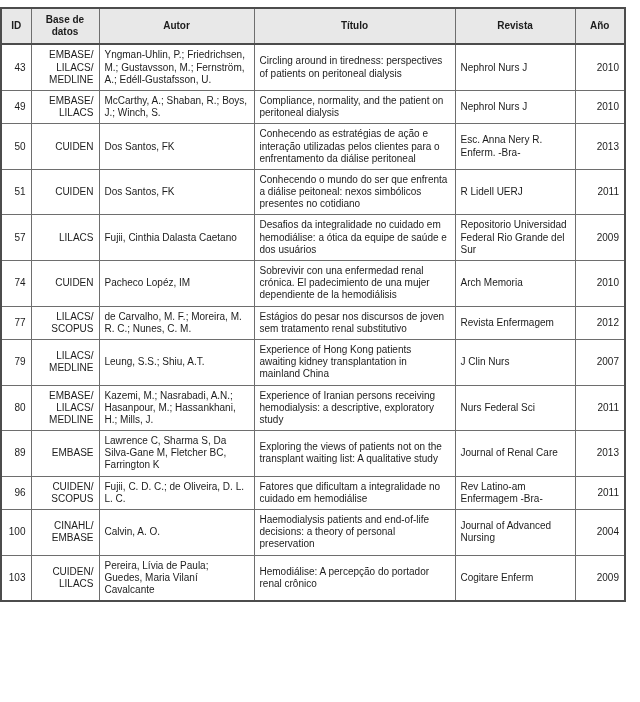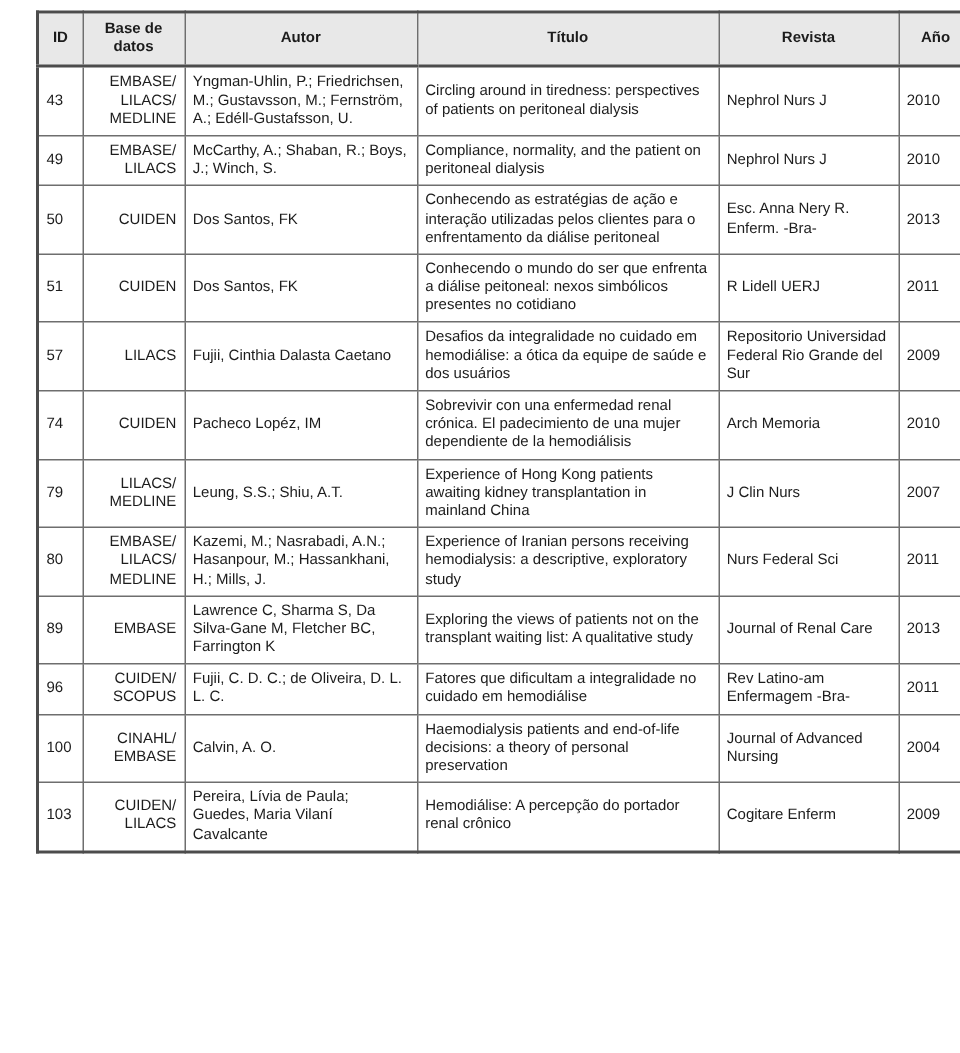--- a/index.html
+++ b/index.html
@@ -4,21 +4,21 @@
 <style>
   * { box-sizing: border-box; margin: 0; padding: 0; }
   html, body {
     width: 640px;
     height: 702px;
     background: #ffffff;
     font-family: "Liberation Sans", sans-serif;
     overflow: hidden;
   }
   .page {
-    padding: 7px 24px;
+    padding: 7px 0;
   }
   table.lit-table {
     width: 624px;
     border-collapse: collapse;
     table-layout: fixed;
     border: 2px solid #4c4c4c;
   }
   .lit-table th, .lit-table td {
     border: 1px solid #6e6e6e;
     padding: 4px 5px;
@@ -30,21 +30,21 @@
     word-wrap: break-word;
   }
   .lit-table thead th {
     background: #e8e8e8;
     font-weight: bold;
     text-align: center;
     white-space: pre-line;
     border-bottom: 2px solid #4c4c4c;
     padding: 5px 3px;
   }
-  .lit-table td.center { text-align: left; }
+  .lit-table td.center { text-align: right; }
   .lit-table td.pre { white-space: pre-line; text-align: right; }
   .lit-table td { text-align: left; }
 </style>
 </head>
 <body>
 
 <div class="page">
   <table class="lit-table">
     <colgroup>
       <col style="width:30px">
@@ -111,20 +111,29 @@
         </tr>
         <tr>
           <td class="center">74</td>
           <td class="pre">CUIDEN</td>
           <td>Pacheco Lopéz, IM</td>
           <td>Sobrevivir con una enfermedad renal crónica. El padecimiento de una mujer dependiente de la hemodiálisis</td>
           <td>Arch Memoria</td>
           <td class="center">2010</td>
         </tr>
         <tr>
+          <td class="center">77</td>
+          <td class="pre">LILACS/
+SCOPUS</td>
+          <td>de Carvalho, M. F.; Moreira, M. R. C.; Nunes, C. M.</td>
+          <td>Estágios do pesar nos discursos de joven sem tratamento renal substitutivo</td>
+          <td>Revista Enfermagem</td>
+          <td class="center">2012</td>
+        </tr>
+        <tr>
           <td class="center">79</td>
           <td class="pre">LILACS/
 MEDLINE</td>
           <td>Leung, S.S.; Shiu, A.T.</td>
           <td>Experience of Hong Kong patients awaiting kidney transplantation in mainland China</td>
           <td>J Clin Nurs</td>
           <td class="center">2007</td>
         </tr>
         <tr>
           <td class="center">80</td>

